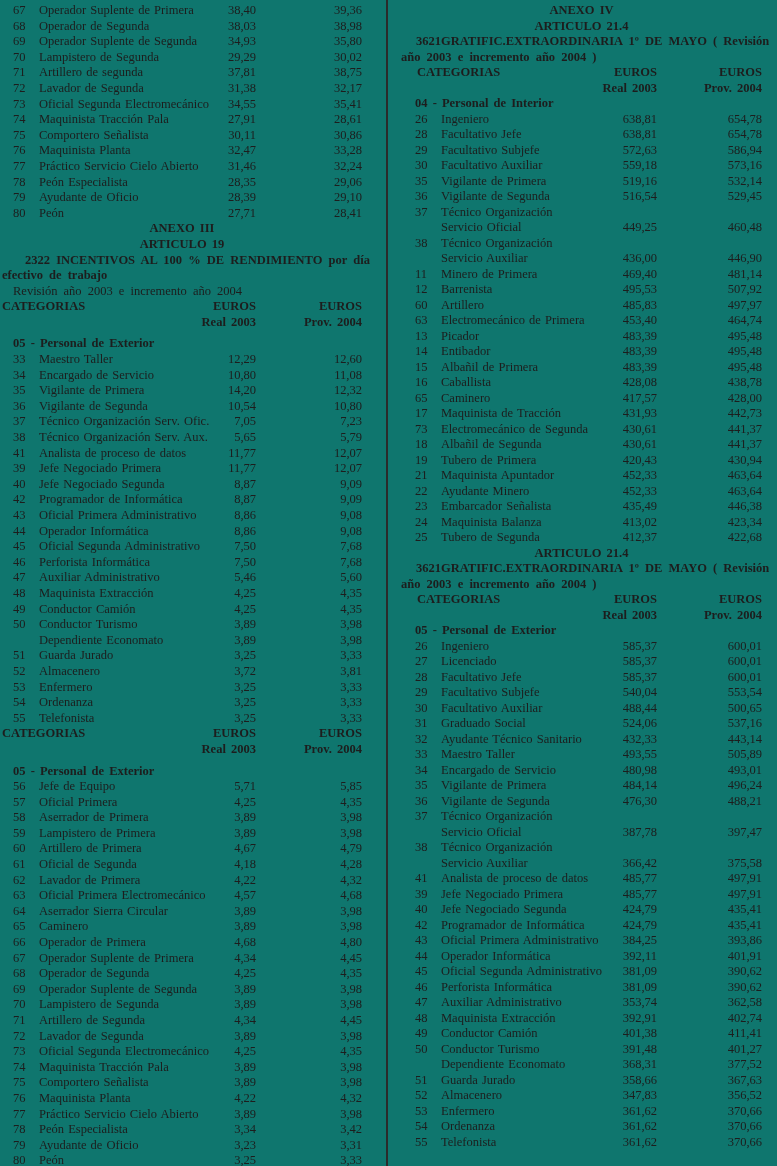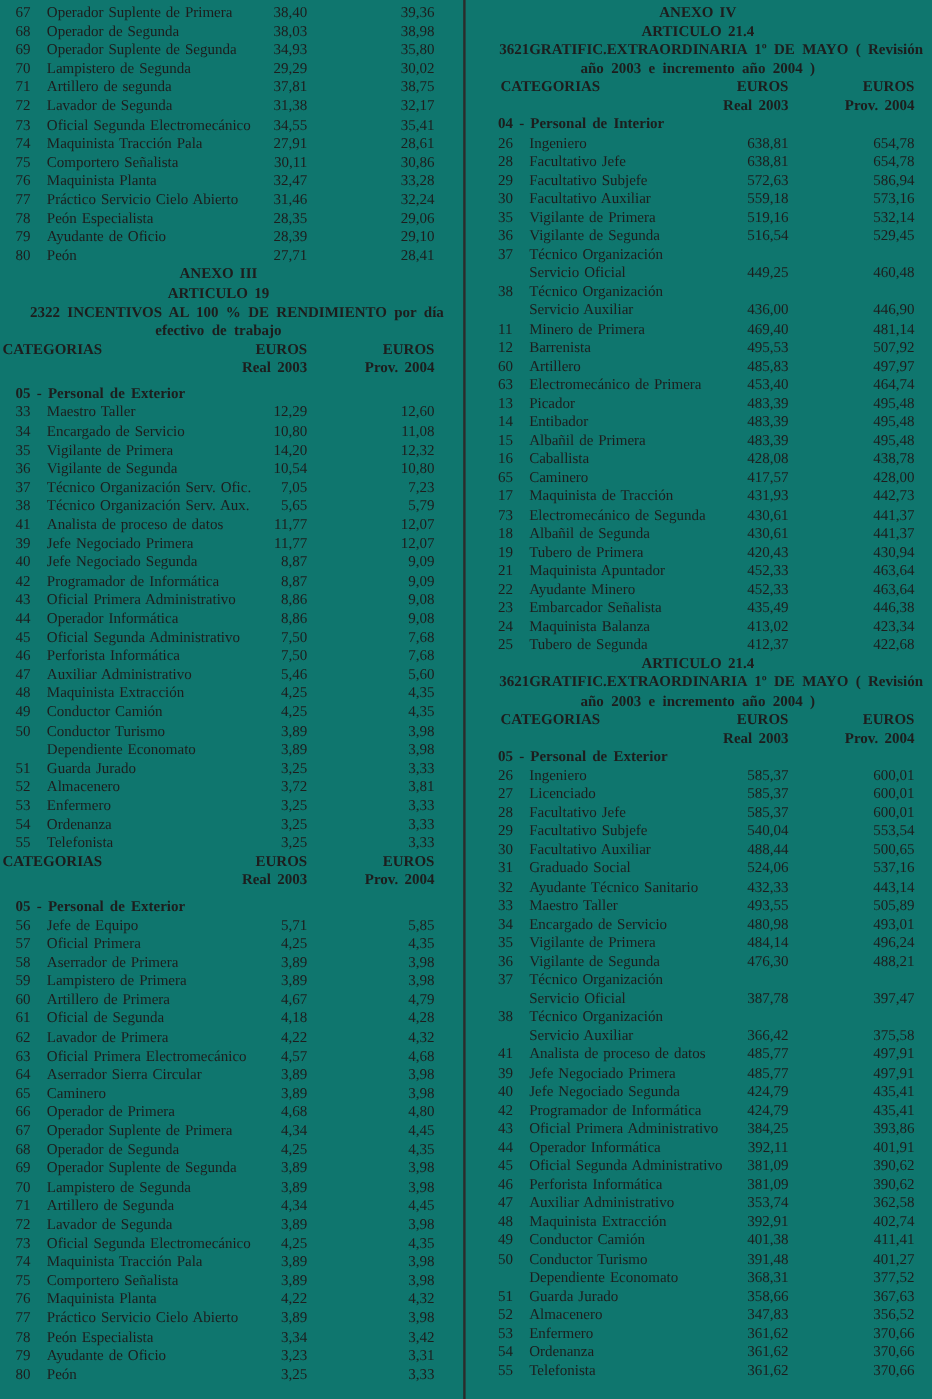--- a/index.html
+++ b/index.html
@@ -14,21 +14,21 @@
   }
   .col{position:absolute;top:0;box-sizing:border-box;}
   .col-left{left:0;width:385px;padding:3px 23px 0 2px;}
   .col-right{left:389px;width:390px;padding:3px 17px 0 12px;}
   .divider{position:absolute;left:386px;top:0;width:2px;height:1166px;background:#2b2b2b;}
 
   .line{height:15.6px;line-height:15.6px;white-space:nowrap;}
   .col-right .line{height:15.5px;line-height:15.5px;}
 
   .h{font-weight:bold;text-align:center;word-spacing:2px;}
-  .p{font-weight:bold;word-spacing:3px;text-align:center;}
+  .p{font-weight:bold;word-spacing:3px;}
   .p.normal{font-weight:normal;}
   .p .ind1{text-indent:23px;}
   .col-right .p .ind1{text-indent:15px;}
   .p .indsm{text-indent:11px;}
 
   .row{display:flex;margin-left:11px;word-spacing:1px;}
   .col-right .row{margin-left:14px;}
   .group{font-weight:bold;margin-left:11px;word-spacing:2px;}
   .col-right .group{margin-left:14px;}
   .gap{margin-top:6px;}
@@ -135,20 +135,23 @@
         <span class="lbl">Peón</span>
         <span class="v v1">27,71</span>
         <span class="v v2">28,41</span>
       </div>
       <div class="line h">ANEXO III</div>
       <div class="line h">ARTICULO 19</div>
       <div class="p">
         <div class="line ind1">2322 INCENTIVOS AL 100 % DE RENDIMIENTO por día</div>
         <div class="line ">efectivo de trabajo</div>
       </div>
+      <div class="p normal">
+        <div class="line indsm">Revisión año 2003 e incremento año 2004</div>
+      </div>
       <div class="line thead">
         <span class="tc">CATEGORIAS</span>
         <span class="tv1">EUROS</span>
         <span class="tv2">EUROS</span>
       </div>
       <div class="line thead">
         <span class="tc"></span>
         <span class="tv1">Real 2003</span>
         <span class="tv2">Prov. 2004</span>
       </div>

